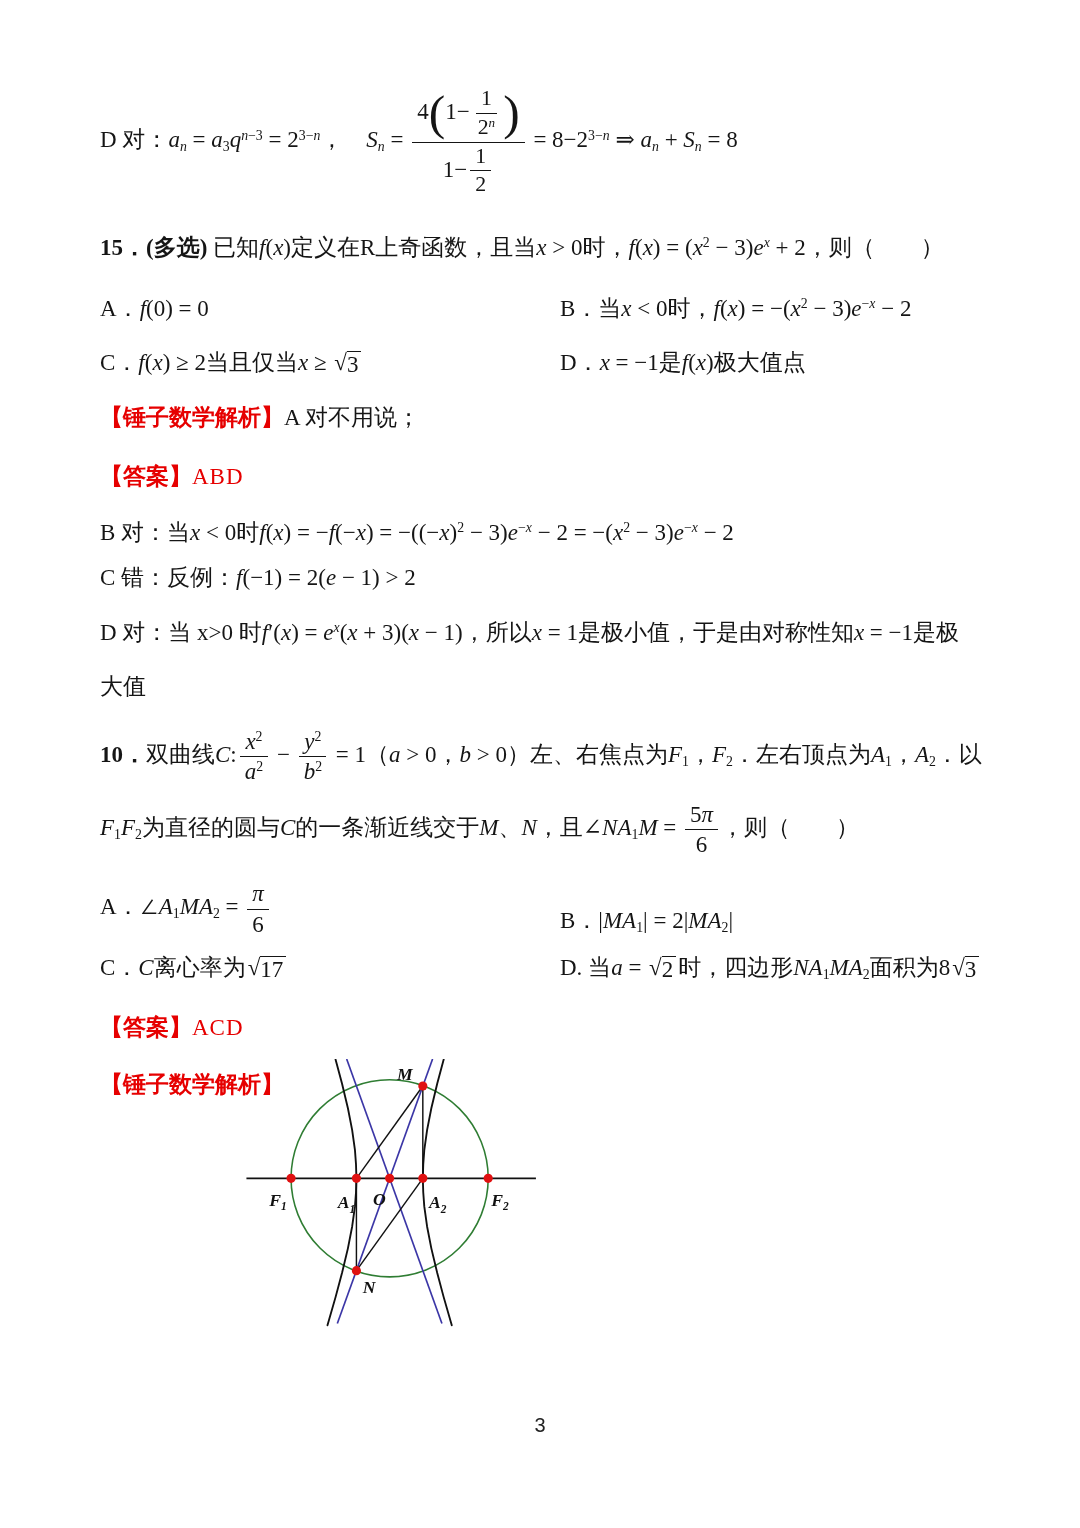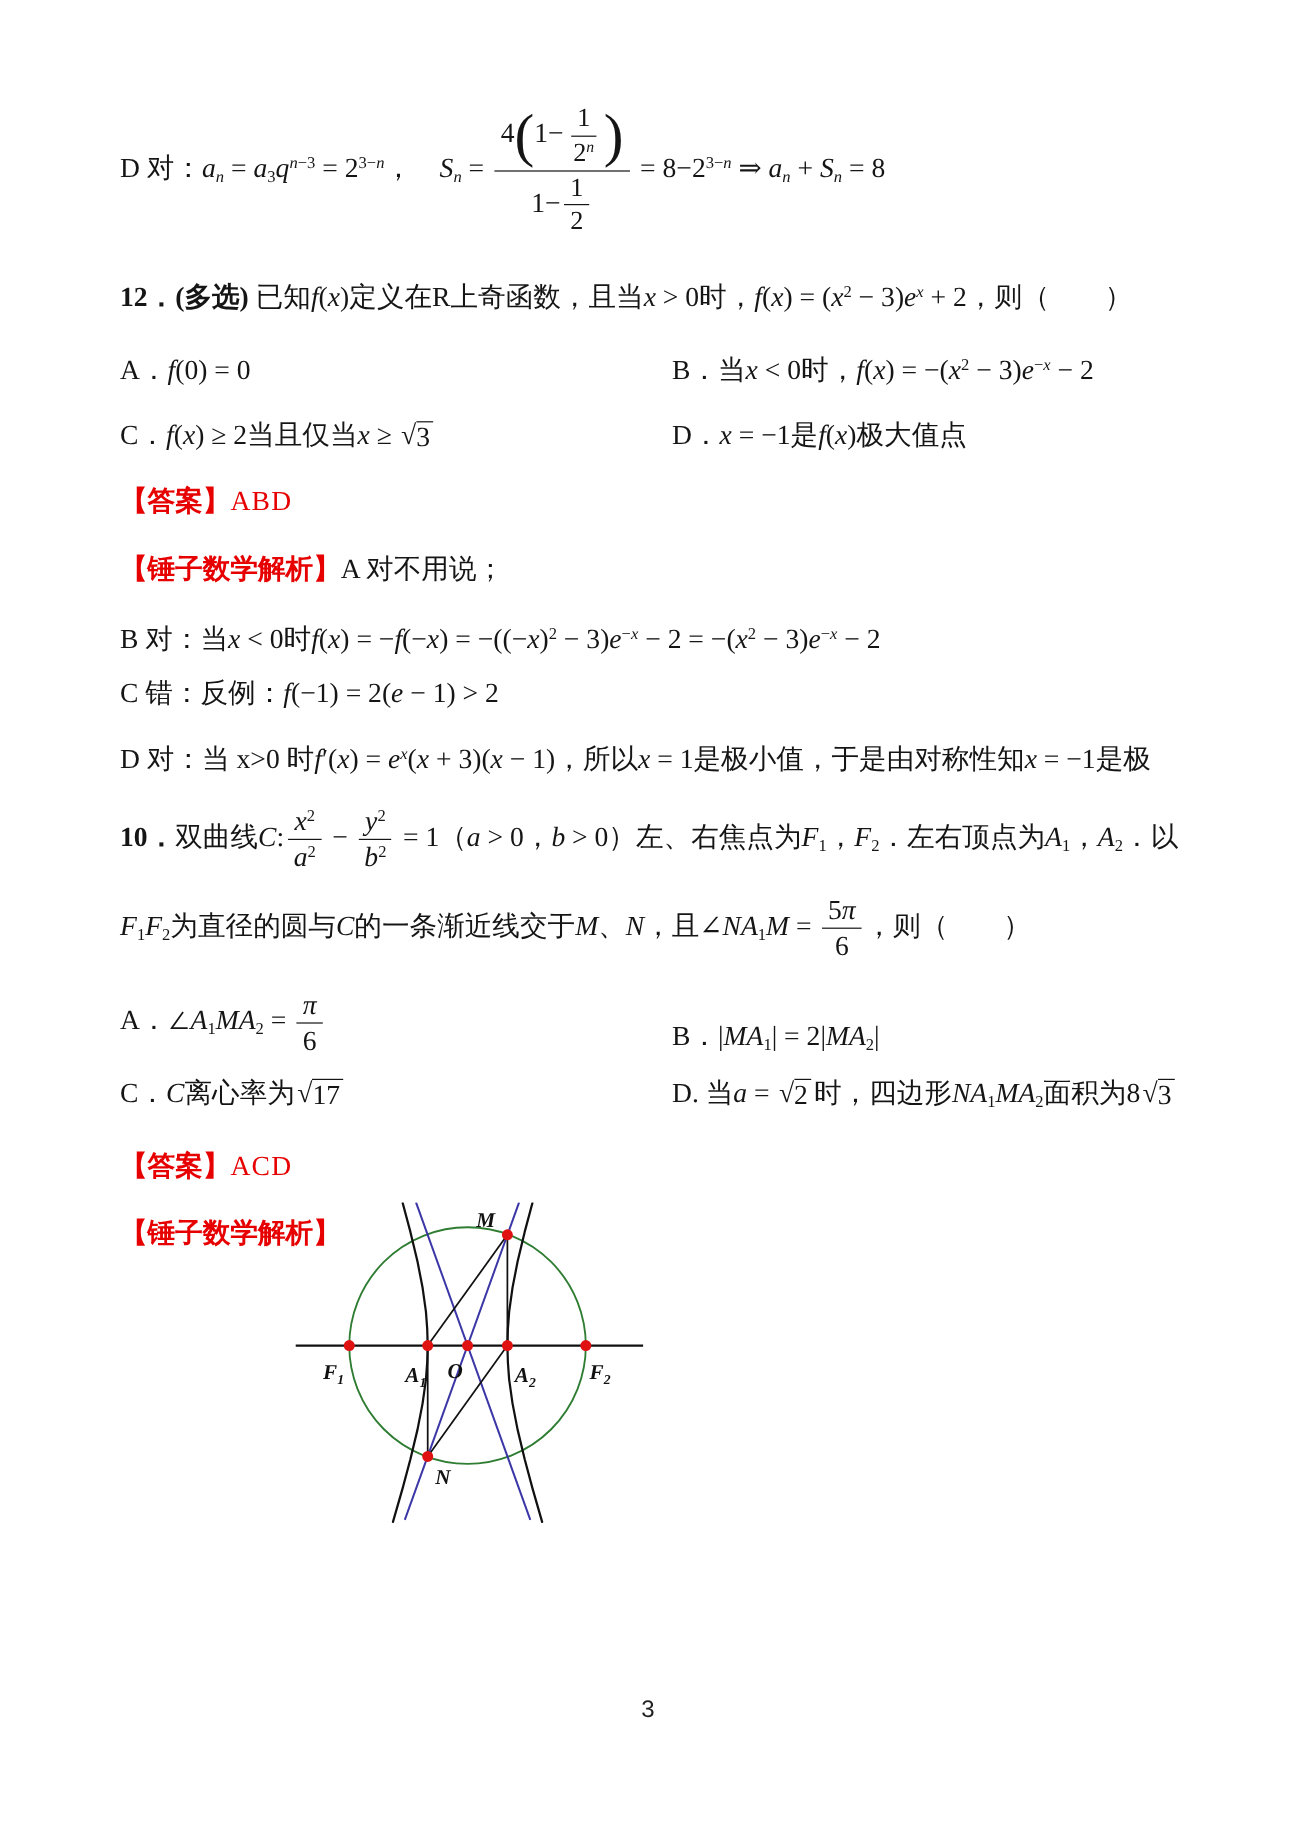--- a/index.html
+++ b/index.html
@@ -83,45 +83,46 @@
         <span class="mnum">4<span class="mbigp">(</span>1−<span class="mfrac">
             <span class="mnum">1</span>
             <span class="mden">2<sup class="msup"><span class="mvar">n</span></sup></span>
           </span><span class="mbigp">)</span></span>
         <span class="mden">1−<span class="mfrac">
             <span class="mnum">1</span>
             <span class="mden">2</span>
           </span></span>
       </span> = 8−2<sup class="msup">3−<span class="mvar">n</span></sup> ⇒ <span class="mvar">a</span><sub class="msub"><span class="mvar">n</span></sub> + <span class="mvar">S</span><sub class="msub"><span class="mvar">n</span></sub> = 8</div>
 
-  <div class="line mline blk-stem10"><span class="mbold">12．(多选)</span> 已知<span class="mvar">f</span>(<span class="mvar">x</span>)定义在R上奇函数，且当<span class="mvar">x</span> &gt; 0时，<span class="mvar">f</span>(<span class="mvar">x</span>) = (<span class="mvar">x</span><sup class="msup">2</sup> − 3)<span class="mvar">e</span><sup class="msup"><span class="mvar">x</span></sup> + 2，则（　　）</div>
+  <div class="line mline blk-stem10"><span class="mbold">15．(多选)</span> 已知<span class="mvar">f</span>(<span class="mvar">x</span>)定义在R上奇函数，且当<span class="mvar">x</span> &gt; 0时，<span class="mvar">f</span>(<span class="mvar">x</span>) = (<span class="mvar">x</span><sup class="msup">2</sup> − 3)<span class="mvar">e</span><sup class="msup"><span class="mvar">x</span></sup> + 2，则（　　）</div>
 
   <div class="opt-row">
     <div class="line opt-left">A．<span class="mvar">f</span>(0) = 0</div>
     <div class="line opt-right">B．当<span class="mvar">x</span> &lt; 0时，<span class="mvar">f</span>(<span class="mvar">x</span>) = −(<span class="mvar">x</span><sup class="msup">2</sup> − 3)<span class="mvar">e</span><sup class="msup">−<span class="mvar">x</span></sup> − 2</div>
   </div>
   <div class="opt-row">
     <div class="line opt-left">C．<span class="mvar">f</span>(<span class="mvar">x</span>) ≥ 2当且仅当<span class="mvar">x</span> ≥ <span class="msqrt">
           <span class="msqrt-sign">√</span>
           <span class="msqrt-body">3</span>
         </span></div>
     <div class="line opt-right">D．<span class="mvar">x</span> = −1是<span class="mvar">f</span>(<span class="mvar">x</span>)极大值点</div>
   </div>
 
+  <div class="line blk-analysis">
+    <span class="red-label">【锤子数学解析】</span><span>A 对不用说；</span>
+  </div>
+
   <div class="line blk-ans">
     <span class="red-label">【答案】</span><span class="red-ans">ABD</span>
-  </div>
-
-  <div class="line blk-analysis">
-    <span class="red-label">【锤子数学解析】</span><span>A 对不用说；</span>
   </div>
 
   <div class="line mline blk-b">B 对：当<span class="mvar">x</span> &lt; 0时<span class="mvar">f</span>(<span class="mvar">x</span>) = −<span class="mvar">f</span>(−<span class="mvar">x</span>) = −((−<span class="mvar">x</span>)<sup class="msup">2</sup> − 3)<span class="mvar">e</span><sup class="msup">−<span class="mvar">x</span></sup> − 2 = −(<span class="mvar">x</span><sup class="msup">2</sup> − 3)<span class="mvar">e</span><sup class="msup">−<span class="mvar">x</span></sup> − 2</div>
   <div class="line mline blk-c">C 错：反例：<span class="mvar">f</span>(−1) = 2(<span class="mvar">e</span> − 1) &gt; 2</div>
   <div class="line mline blk-d">D 对：当 x&gt;0 时<span class="mvar">f</span>′(<span class="mvar">x</span>) = <span class="mvar">e</span><sup class="msup"><span class="mvar">x</span></sup>(<span class="mvar">x</span> + 3)(<span class="mvar">x</span> − 1)，所以<span class="mvar">x</span> = 1是极小值，于是由对称性知<span class="mvar">x</span> = −1是极</div>
+  <div class="line mline blk-d2">大值</div>
 
   <div class="line mline blk-stem11a"><span class="mbold">10．</span>双曲线<span class="mvar">C</span>:<span class="mfrac">
         <span class="mnum"><span class="mvar">x</span><sup class="msup">2</sup></span>
         <span class="mden"><span class="mvar">a</span><sup class="msup">2</sup></span>
       </span> − <span class="mfrac">
         <span class="mnum"><span class="mvar">y</span><sup class="msup">2</sup></span>
         <span class="mden"><span class="mvar">b</span><sup class="msup">2</sup></span>
       </span> = 1（<span class="mvar">a</span> &gt; 0，<span class="mvar">b</span> &gt; 0）左、右焦点为<span class="mvar">F</span><sub class="msub">1</sub>，<span class="mvar">F</span><sub class="msub">2</sub>．左右顶点为<span class="mvar">A</span><sub class="msub">1</sub>，<span class="mvar">A</span><sub class="msub">2</sub>．以</div>
   <div class="line mline blk-stem11b"><span class="mvar">F</span><sub class="msub">1</sub><span class="mvar">F</span><sub class="msub">2</sub>为直径的圆与<span class="mvar">C</span>的一条渐近线交于<span class="mvar">M</span>、<span class="mvar">N</span>，且∠<span class="mvar">NA</span><sub class="msub">1</sub><span class="mvar">M</span> = <span class="mfrac">
         <span class="mnum">5<span class="mvar">π</span></span>

